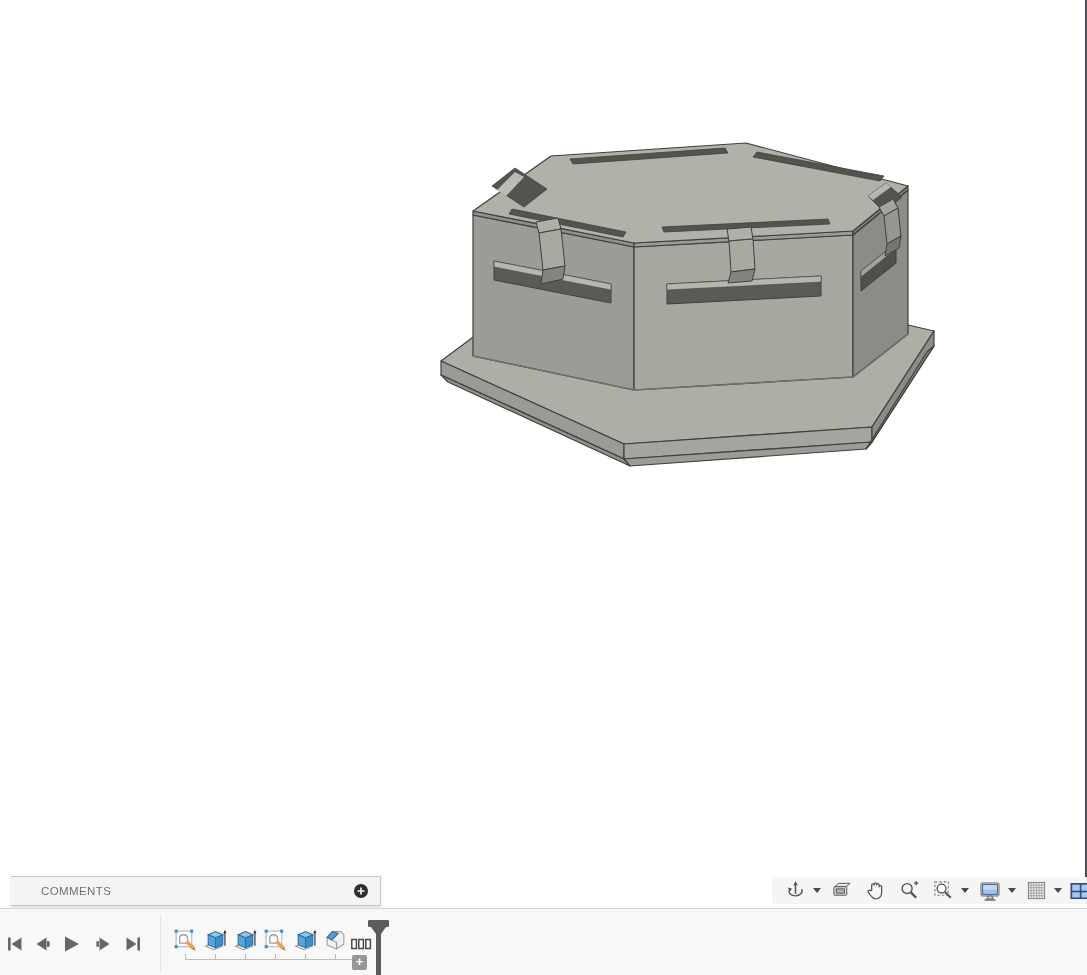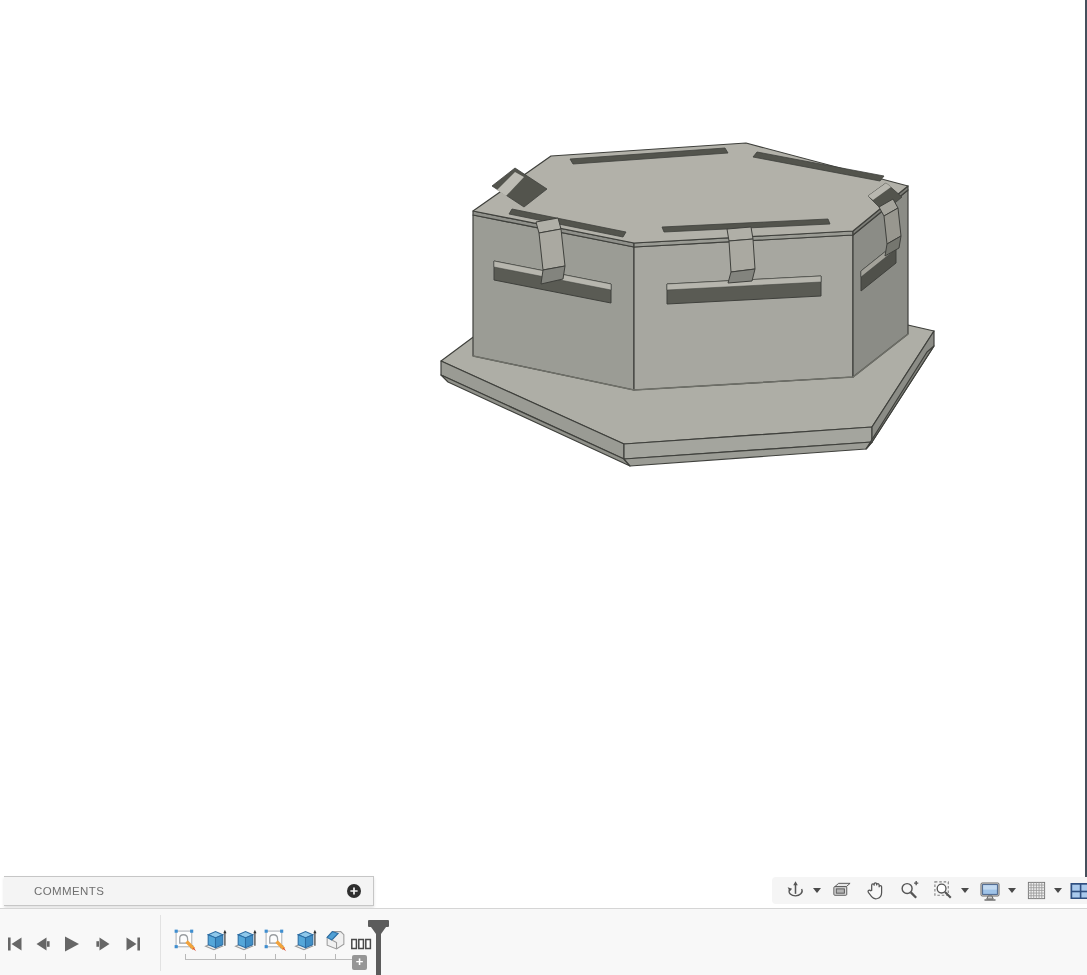--- a/index.html
+++ b/index.html
@@ -6,21 +6,21 @@
   html,body { width:1087px; height:975px; overflow:hidden; background:#ffffff;
               font-family:"Liberation Sans", sans-serif; }
   .abs { position:absolute; }
 
   
   #stage { position:relative; width:1087px; height:975px; background:#fff; }
   #viewport3d { left:0; top:0; width:1087px; height:877px; background:#ffffff; }
   #right-edge-line { right:0; top:0; width:2px; height:877px; background:#45505c; }
 
   
-  #comments-bar { left:4px; top:876px; width:370px; height:30px; background:#f4f4f4;
+  #comments-bar { left:11px; top:876px; width:370px; height:30px; background:#f4f4f4;
     border:1px solid #c6c6c6; border-left:none;
     box-shadow:0 2px 3px rgba(0,0,0,.12);
     display:flex; align-items:center; }
   #comments-label { color:#6f6f6f; font-size:11.5px; letter-spacing:.4px; padding-left:30px; }
   #comments-add { position:absolute; right:11px; top:50%; transform:translateY(-50%);
     width:16px; height:16px; cursor:pointer; }
 
   
   #nav-toolbar { top:877px; right:0; height:27px; background:#f5f5f5;
     border-radius:4px 0 0 4px; display:flex; align-items:center; padding:0 0 0 6px; }

